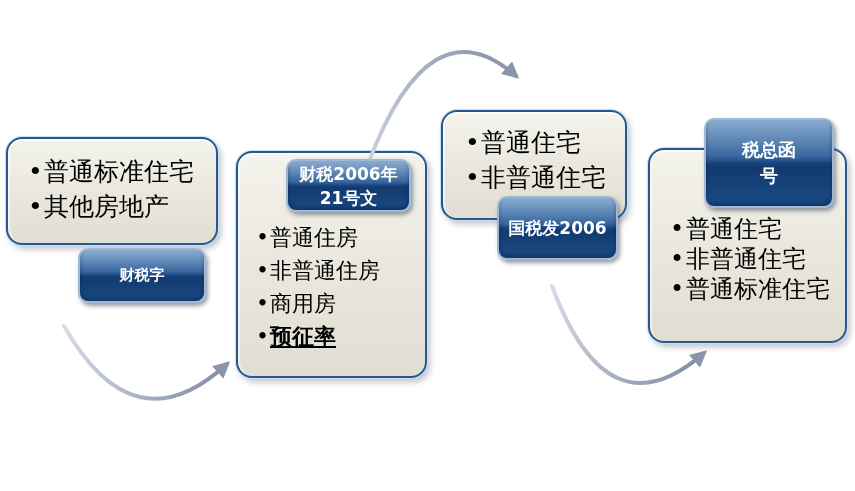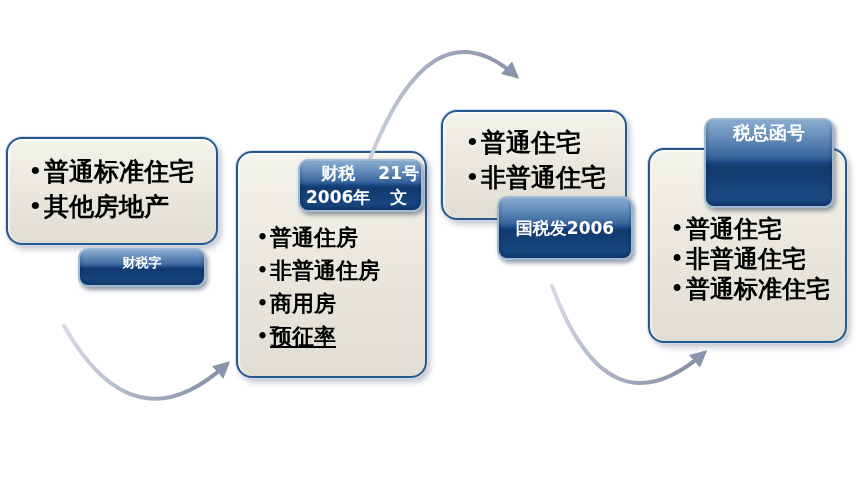--- a/index.html
+++ b/index.html
@@ -16,47 +16,47 @@
     box-shadow:0 0 0 1px #d3dce8, 3px 4px 6px rgba(110,120,140,.45),
                inset 0 2px 0 rgba(255,255,255,.85), inset 2px 0 0 rgba(255,255,255,.5);
   }
   .bullets{
     list-style:none;margin:0;box-sizing:border-box;
     font-family:"DejaVu Serif","Liberation Serif",serif;
     color:var(--body-text,#000);
   }
   .bullets li{display:flex;align-items:flex-start;}
   .bullets .mk{flex:0 0 16px;text-align:left;}
-  .bullets .tx{flex:1 1 auto;font-weight:bold;}
+  .bullets .tx{flex:1 1 auto;}
   .bullets li.bold .tx{font-weight:bold;text-decoration:underline;}
   .plabel{
     position:absolute;z-index:3;box-sizing:border-box;
-    display:flex;flex-direction:row;justify-content:center;
+    display:flex;flex-direction:column;justify-content:center;
     text-align:center;color:var(--label-text,#fff);font-weight:bold;
     font-family:"DejaVu Sans","Liberation Sans",sans-serif;
     background:
       linear-gradient(180deg,rgba(255,255,255,.42) 0%,rgba(255,255,255,.12) 42%,rgba(255,255,255,0) 50%),
       linear-gradient(180deg,var(--label-top,#3570ae) 0%,#1d4f8e 45%,var(--label-bottom,#123a6e) 55%,#1a4c87 100%);
     border:2px solid var(--label-border,#9fb8d4);
     border-radius:10px;
     box-shadow:2px 3px 4px rgba(60,72,95,.55), inset 0 -3px 4px rgba(0,10,40,.35);
   }
   
   .card.c1{left:6px;top:137px;width:212px;height:108px;}
   .c1 .bullets{padding:15px 6px 0 20px;font-size:25px;line-height:35px;}
-  .plabel.l1{left:78px;top:248px;width:128px;height:39px;font-size:13px;line-height:25px;}
+  .plabel.l1{left:78px;top:248px;width:128px;height:55px;font-size:15px;line-height:25px;}
   
   .card.c2{left:236px;top:151px;width:191px;height:227px;}
   .c2 .bullets{padding:68px 6px 0 18px;font-size:22px;line-height:33px;}
   .c2 .bullets .mk{flex-basis:14px;}
-  .plabel.l2{left:298px;top:159px;width:125px;height:53px;font-size:17px;line-height:24px;}
+  .plabel.l2{left:286px;top:159px;width:125px;height:53px;font-size:17px;line-height:24px;}
   
   .card.c3{left:441px;top:110px;width:186px;height:110px;}
   .c3 .bullets{padding:13px 6px 0 22px;font-size:25px;line-height:35px;}
-  .plabel.l3{left:497px;top:196px;width:136px;height:64px;font-size:17px;line-height:25px;align-items:center;}
+  .plabel.l3{left:497px;top:196px;width:121px;height:64px;font-size:17px;line-height:25px;align-items:center;}
   
   .card.c4{left:648px;top:148px;width:199px;height:195px;}
   .c4 .bullets{padding:64px 6px 0 20px;font-size:24px;line-height:30px;}
   .plabel.l4{left:704px;top:118px;width:130px;height:90px;font-size:18px;line-height:26px;}
 </style>
 </head>
 <body>
 
 <div class="slide">
 

